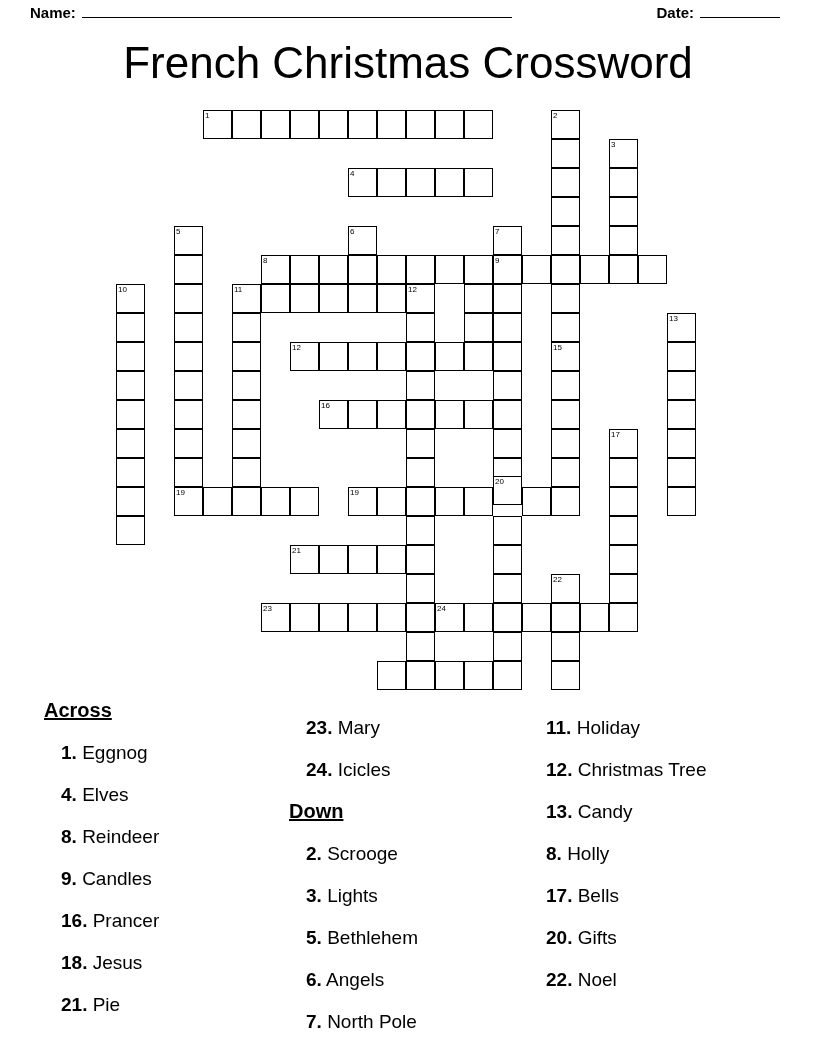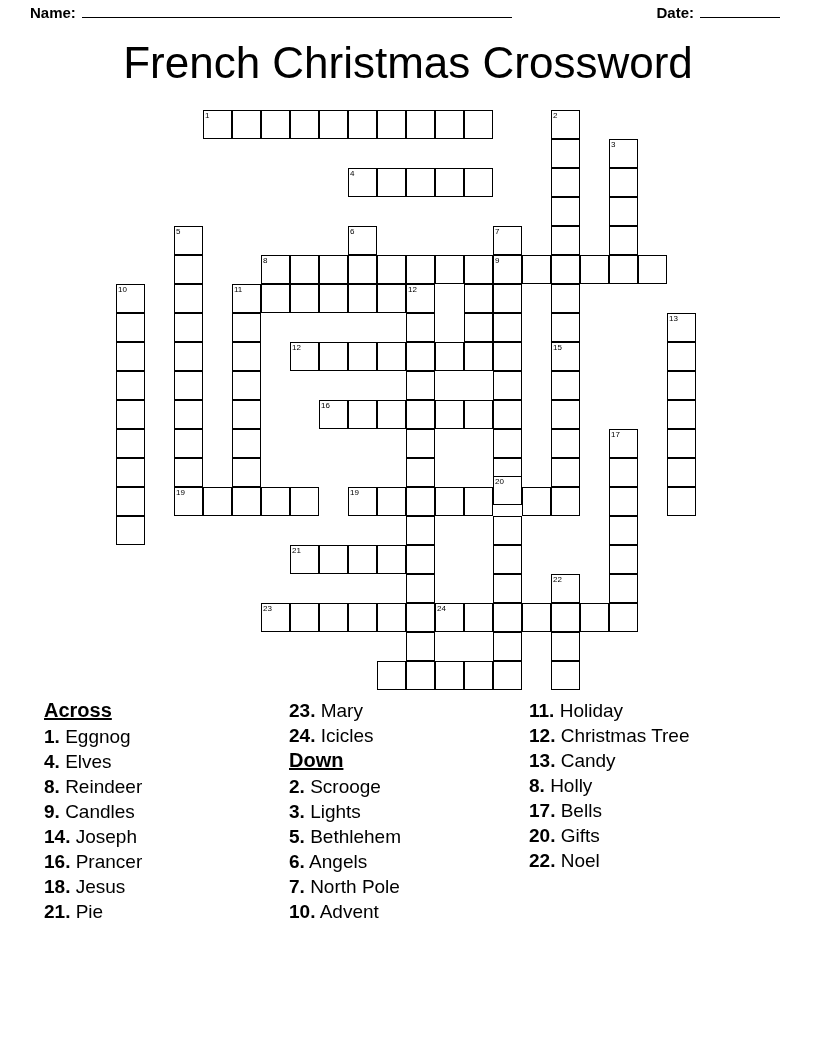--- a/index.html
+++ b/index.html
@@ -100,21 +100,21 @@
   .col2 { left: 245px; width: 230px; }
   .col3 { left: 485px; width: 260px; }
 
   .heading {
     font-weight: bold;
     text-decoration: underline;
     font-size: 20px;
     margin: 0 0 1px 0;
   }
   .clue {
-    margin: 0;
+    margin: 17px;
     padding: 0;
     white-space: nowrap;
   }
   .clue b { font-weight: bold; }
 </style>
 </head>
 <body>
 
 <div class="page">
 
@@ -347,21 +347,20 @@
     </div>
 
   <div class="clues">
     <div class="col col1">
       <div class="heading">Across</div>
       <div id="col1-list">
           <div class="clue"><b>1.</b><span> Eggnog</span></div>
           <div class="clue"><b>4.</b><span> Elves</span></div>
           <div class="clue"><b>8.</b><span> Reindeer</span></div>
           <div class="clue"><b>9.</b><span> Candles</span></div>
-          <div class="clue"><b>14.</b><span> Joseph</span></div>
           <div class="clue"><b>16.</b><span> Prancer</span></div>
           <div class="clue"><b>18.</b><span> Jesus</span></div>
           <div class="clue"><b>21.</b><span> Pie</span></div>
         </div>
     </div>
     <div class="col col2">
       <div id="col2-top">
           <div class="clue"><b>23.</b><span> Mary</span></div>
           <div class="clue"><b>24.</b><span> Icicles</span></div>
         </div>

